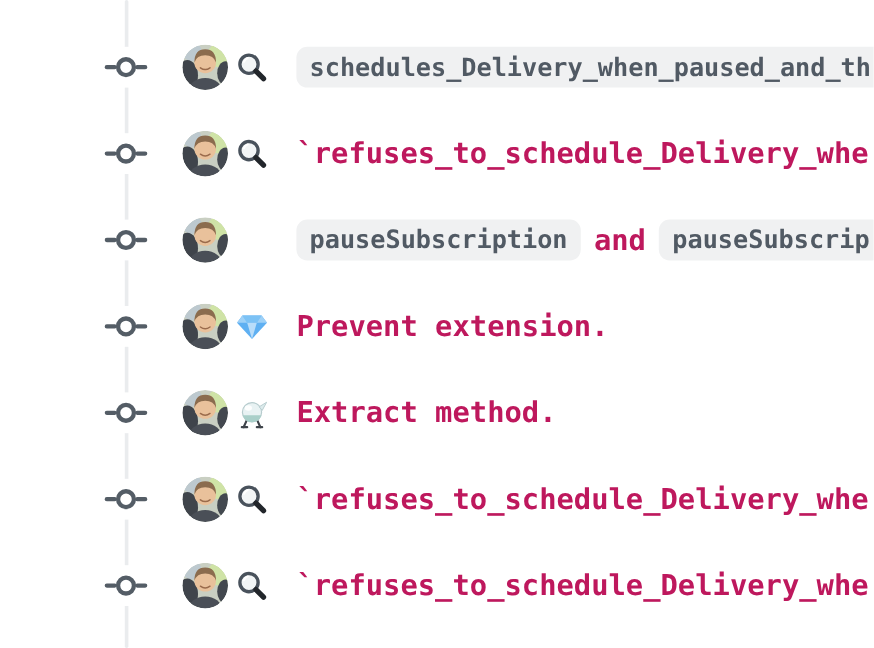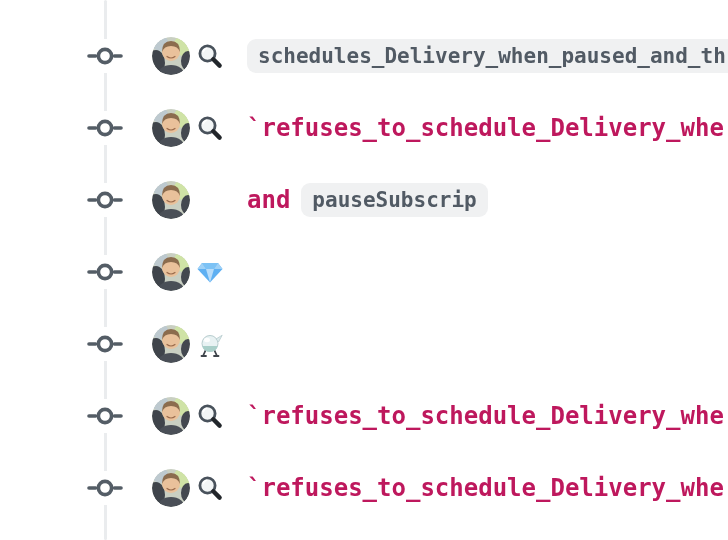--- a/index.html
+++ b/index.html
@@ -165,21 +165,21 @@
       </svg>
     </span>
 
     <span class="emoji">
       
       
       
       
     </span>
 
-    <span class="message"><span class="seg-plain">and</span><span class="seg-code">pauseSubscrip</span></span>
+    <span class="message"><span class="seg-code">pauseSubscription</span><span class="seg-plain">and</span><span class="seg-code">pauseSubscrip</span></span>
   </div>
       <div class="row">
 
     <span class="node">
       <svg width="36" height="22" viewBox="0 0 36 22">
         <g stroke="#545d66" stroke-width="3.6" stroke-linecap="round" fill="none">
           <line x1="2" y1="11" x2="8.6" y2="11"></line>
           <circle cx="18" cy="11" r="6.6" fill="#ffffff"></circle>
           <line x1="27.4" y1="11" x2="34" y2="11"></line>
         </g>
@@ -212,20 +212,21 @@
       <svg viewBox="0 0 28 28" style="display: block;">
         <polygon points="6,5 22,5 26.5,11 14,24.5 1.5,11" fill="#5fb0f2"></polygon>
         <polygon points="6,5 22,5 18,11 10,11" fill="#7cc2f5"></polygon>
         <polygon points="6,5 10,11 1.5,11" fill="#9ed1f7"></polygon>
         <polygon points="22,5 26.5,11 18,11" fill="#9ed1f7"></polygon>
         <polygon points="10,11 18,11 14,24.5" fill="#b9ddfa"></polygon>
       </svg>
 
     </span>
 
+    <span class="message"><span class="seg-plain">Prevent extension.</span></span>
   </div>
       <div class="row">
 
     <span class="node">
       <svg width="36" height="22" viewBox="0 0 36 22">
         <g stroke="#545d66" stroke-width="3.6" stroke-linecap="round" fill="none">
           <line x1="2" y1="11" x2="8.6" y2="11"></line>
           <circle cx="18" cy="11" r="6.6" fill="#ffffff"></circle>
           <line x1="27.4" y1="11" x2="34" y2="11"></line>
         </g>
@@ -262,20 +263,21 @@
           <line x1="5.5" y1="26" x2="10" y2="26"></line>
           <line x1="18" y1="26" x2="22.5" y2="26"></line>
         </g>
         <circle cx="14" cy="13.5" r="8" fill="#e8f2f3" stroke="#b7ccce" stroke-width="1"></circle>
         <path d="M6.3 16 a8 8 0 0 0 15.4 0 z" fill="#a9cfc9"></path>
         <ellipse cx="11" cy="10" rx="3" ry="2.2" fill="#ffffff" opacity="0.9"></ellipse>
         <path d="M20 9 l6.2 -3.8 l-3.7 6.8 z" fill="#dcebec" stroke="#b7ccce" stroke-width="0.8"></path>
       </svg>
     </span>
 
+    <span class="message"><span class="seg-plain">Extract method.</span></span>
   </div>
       <div class="row">
 
     <span class="node">
       <svg width="36" height="22" viewBox="0 0 36 22">
         <g stroke="#545d66" stroke-width="3.6" stroke-linecap="round" fill="none">
           <line x1="2" y1="11" x2="8.6" y2="11"></line>
           <circle cx="18" cy="11" r="6.6" fill="#ffffff"></circle>
           <line x1="27.4" y1="11" x2="34" y2="11"></line>
         </g>

